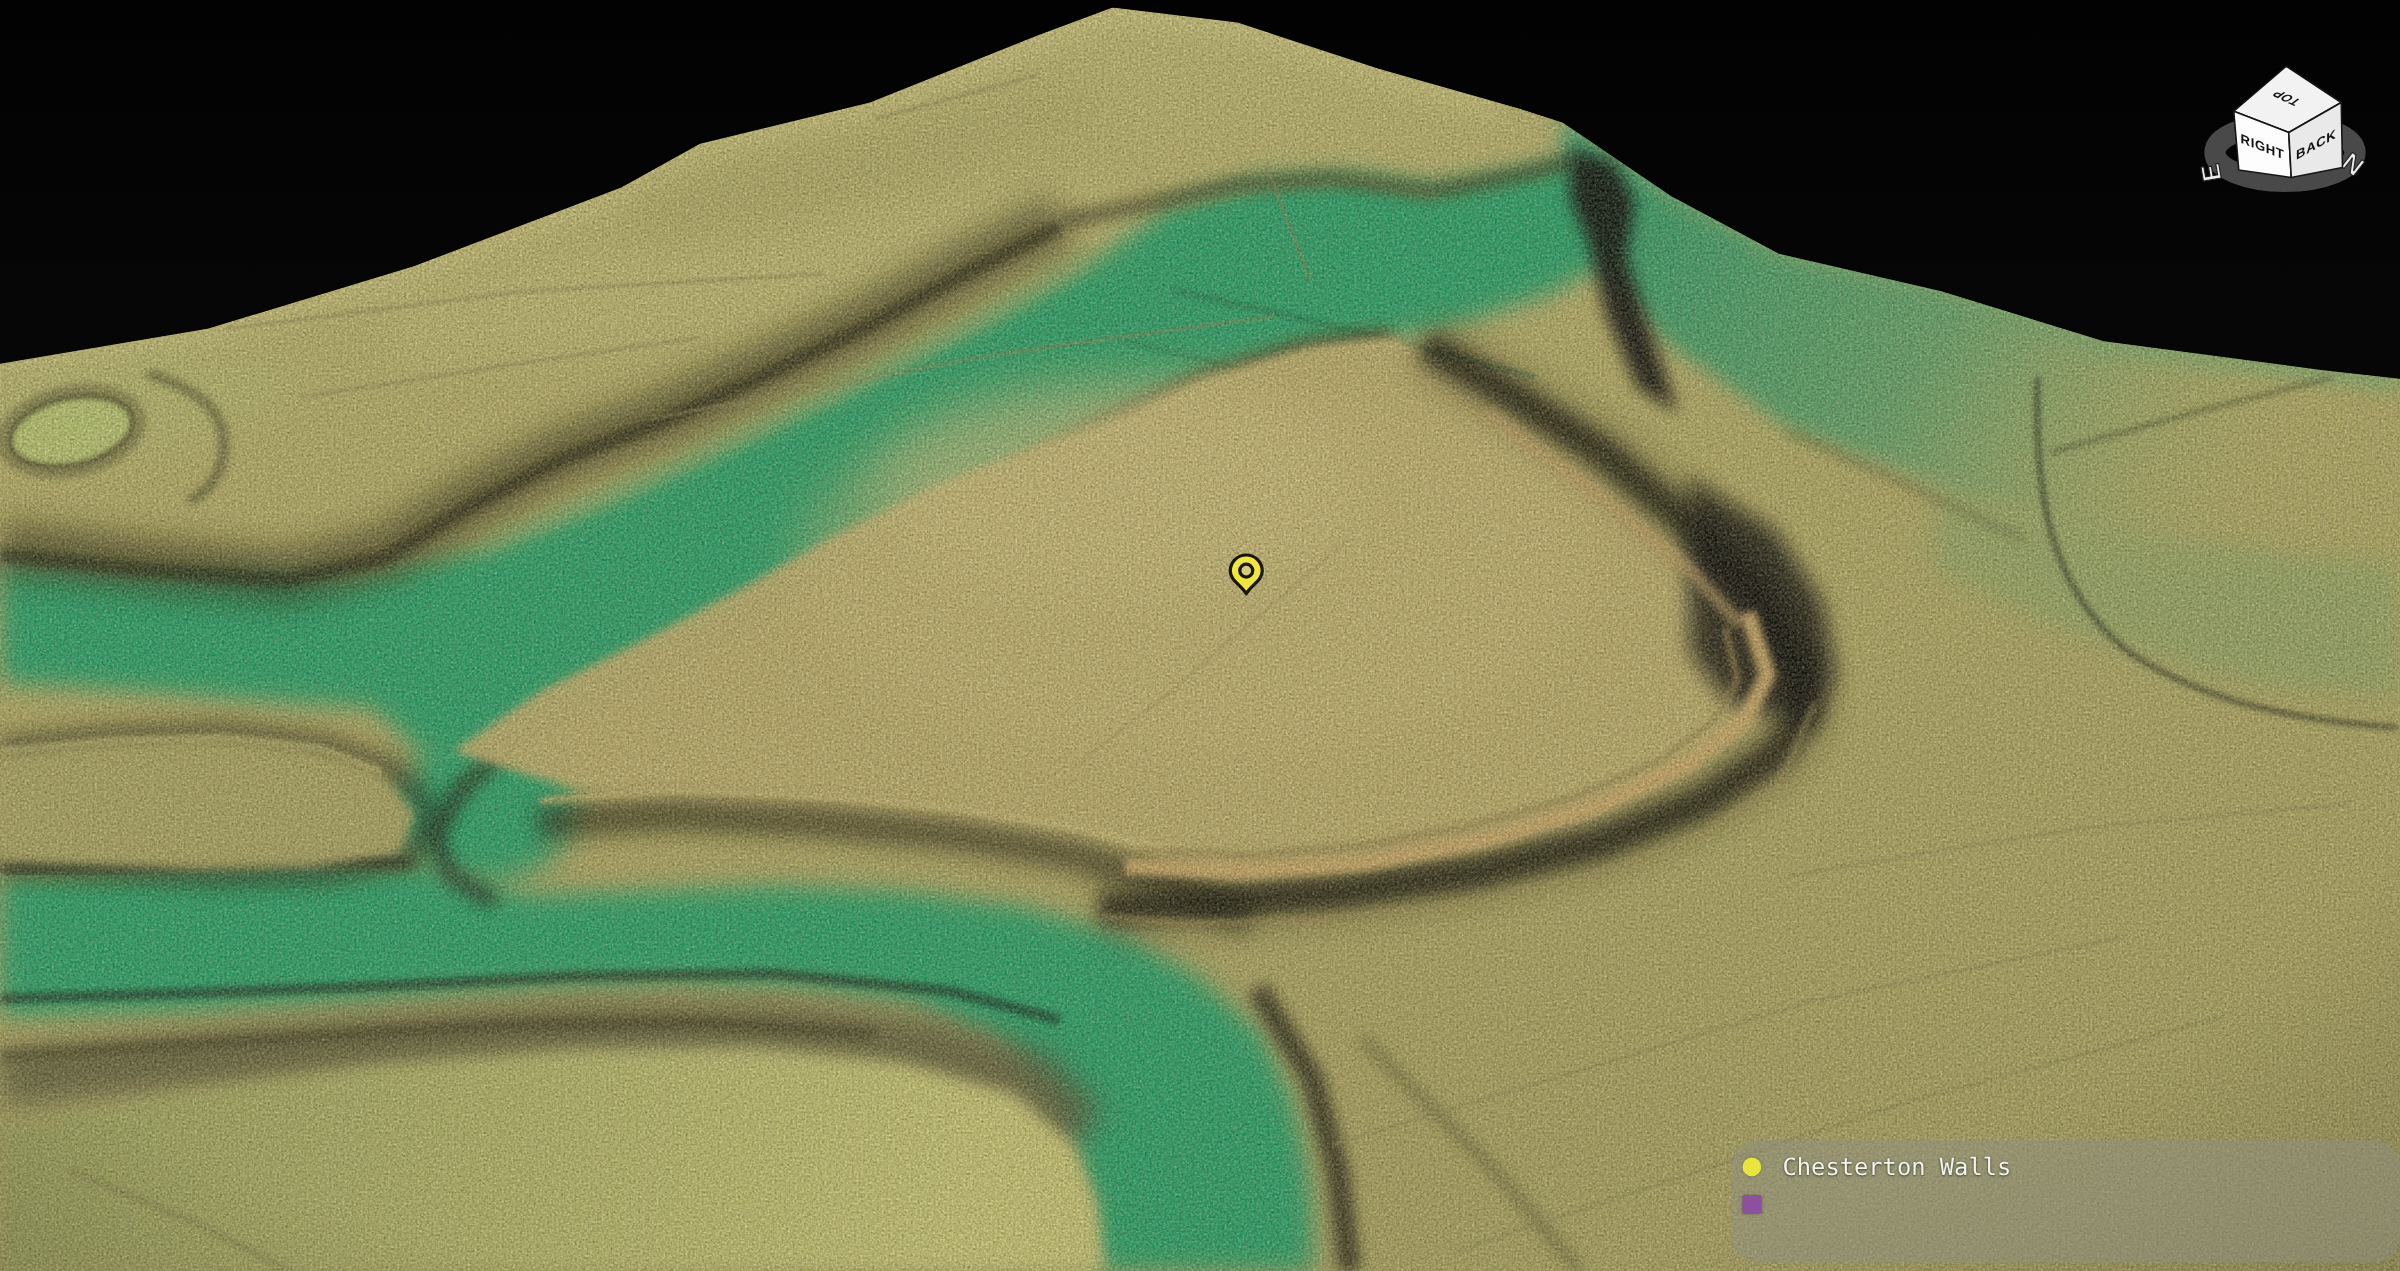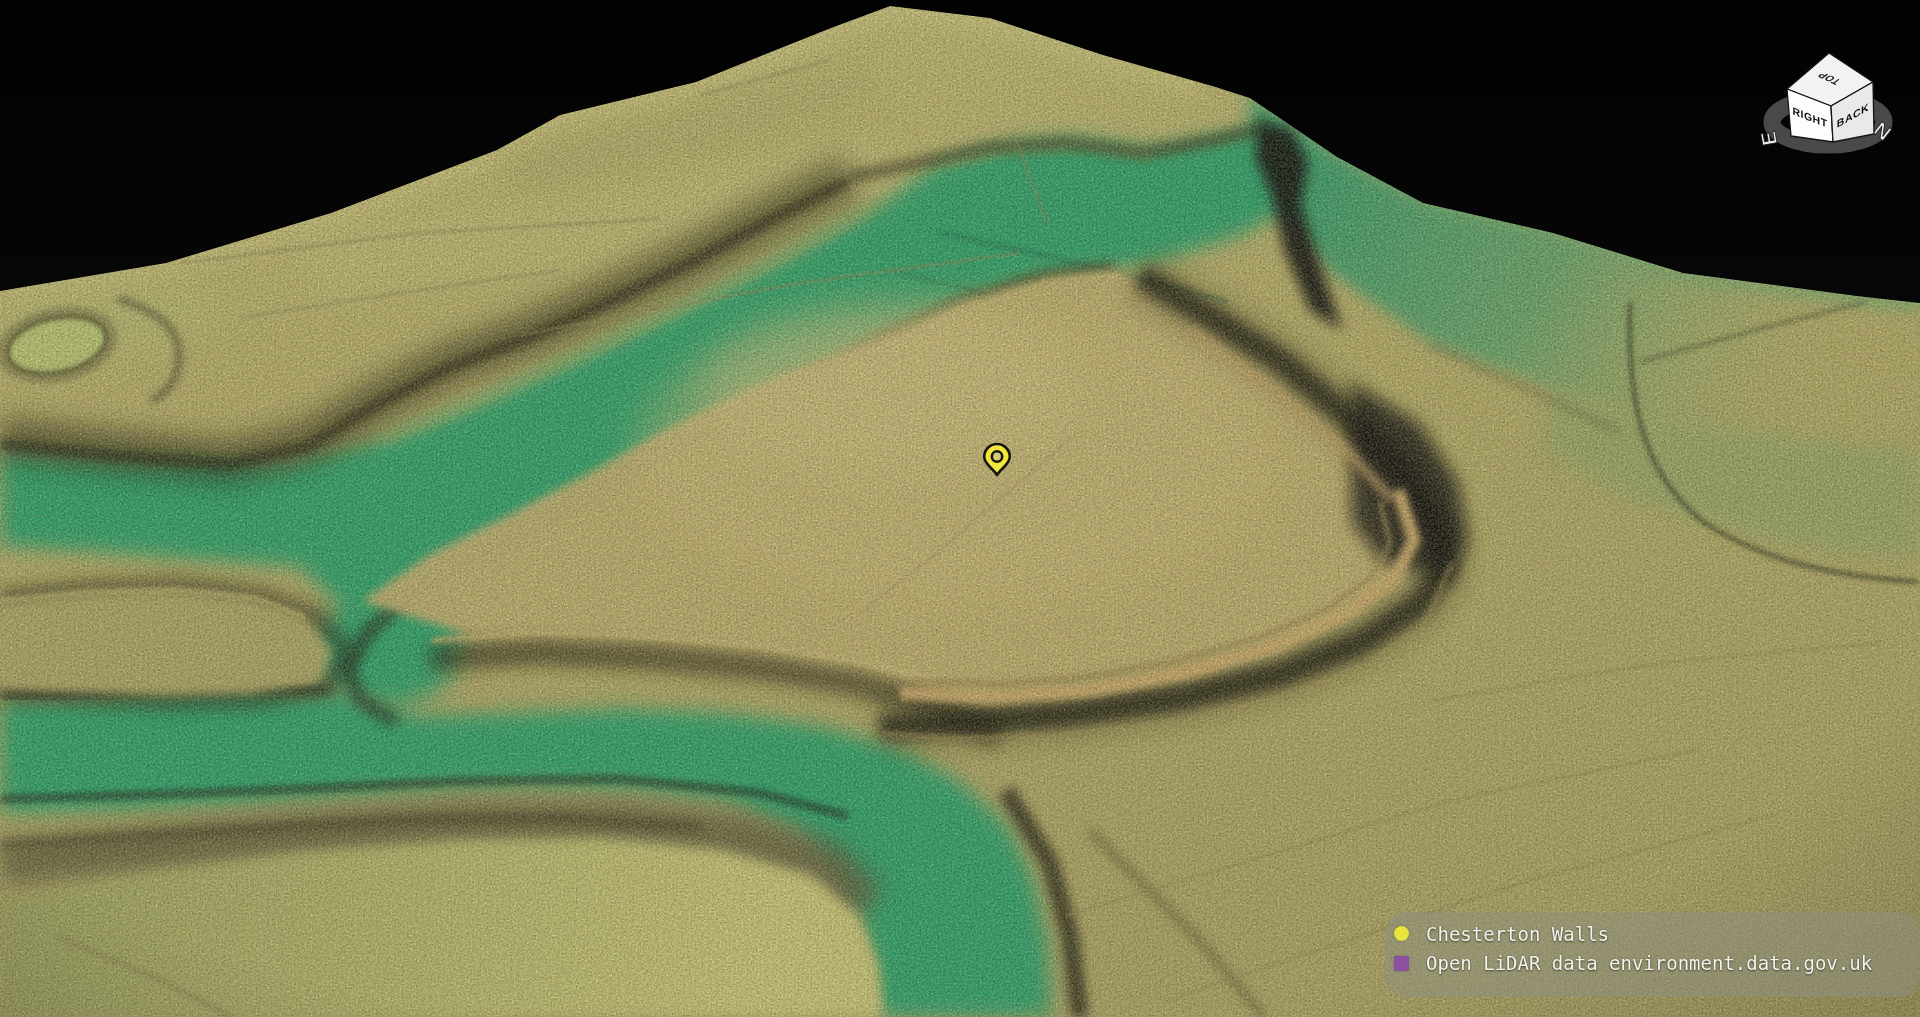--- a/index.html
+++ b/index.html
@@ -8,21 +8,21 @@
   #terrain-svg{position:absolute;left:0;top:0;width:1920px;height:1017px;display:block;}
   
   #pin{position:absolute;left:975px;top:425px;width:44px;height:56px;cursor:pointer;}
   
   #gizmo{position:absolute;left:1720px;top:20px;width:200px;height:150px;cursor:pointer;}
   #gizmo text{font-family:"Liberation Sans","DejaVu Sans",sans-serif;font-weight:bold;fill:#111;}
   #gizmo .compass-letter{fill:#ececec;stroke:#1c1c1c;stroke-width:0.9;font-size:21px;}
   #gizmo .face-label{font-size:10.5px;letter-spacing:0.5px;}
   #gizmo .face-label.top-label{font-size:9.5px;}
   
-  #legend{position:absolute;left:1385px;top:912px;width:535px;height:85px;
+  #legend{position:absolute;left:1385px;top:912px;width:535px;height:98px;
           background:rgba(141,143,128,0.50);padding:7px 0 0 9px;box-sizing:border-box;border-radius:21px;}
   .legrow{display:flex;align-items:center;height:29.5px;}
   .legmark{width:15px;height:15px;margin-left:0px;flex:0 0 15px;
            box-shadow:0 0 2px rgba(30,30,15,.4);}
   .legmark.circle{border-radius:50%;}
   .legmark.square{border-radius:2px;}
   .legtext{margin-left:17px;font-family:"DejaVu Sans Mono","Liberation Mono",monospace;
            font-size:19px;color:#f5f5f0;white-space:nowrap;
            text-shadow:0 1px 2px rgba(25,25,10,0.65),0 0 1px rgba(25,25,10,0.5);}
 </style>
@@ -240,17 +240,16 @@
     <text class="face-label" transform="translate(133,99) skewY(-29)" text-anchor="middle">BACK</text>
   </svg>
 
   <div id="legend">
     <div class="legrow">
       <span class="legmark circle" style="background-color: rgb(232, 229, 60);"></span>
       <span class="legtext">Chesterton Walls</span>
     </div>
     <div class="legrow">
       <span class="legmark square" style="background-color: rgb(141, 79, 160);"></span>
-      <span class="legtext">Open LiDAR data environment.data.gov.uk</span>
     </div>
   </div>
 
 </div>
 
 </body></html>

